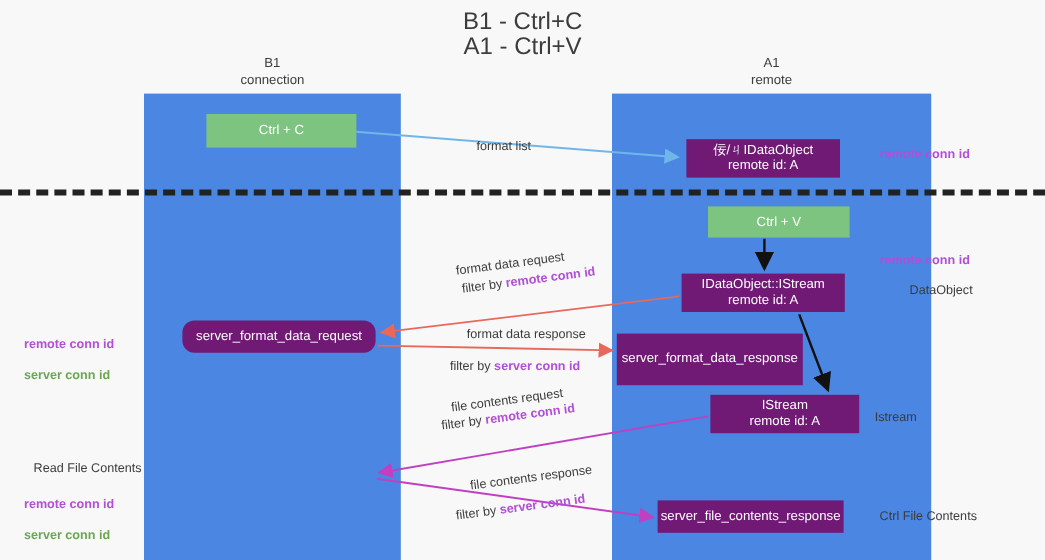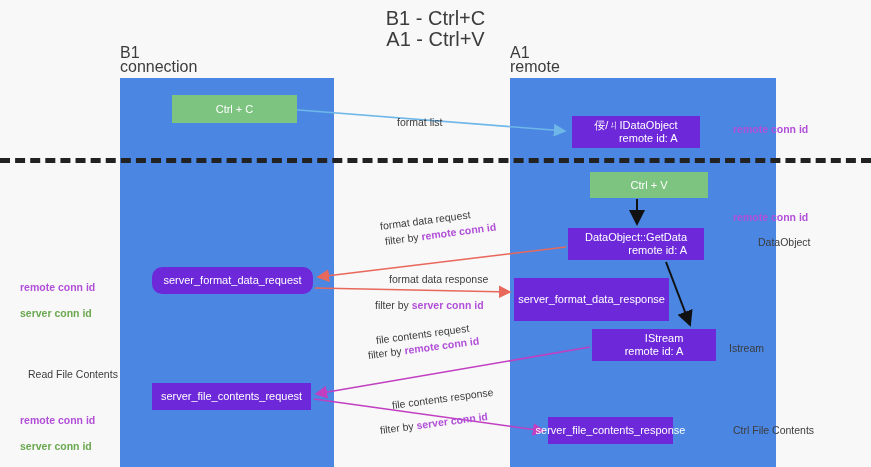--- a/index.html
+++ b/index.html
@@ -21,22 +21,22 @@
   }
   .lane {
     position: absolute;
     background: #4a86e2;
   }
   #lane-b1 { left: 120px; top: 78px; width: 214px; height: 389px; }
   #lane-a1 { left: 510px; top: 78px; width: 266px; height: 389px; }
 
   .lane-header {
     position: absolute;
-    text-align: left;
-    font-size: 16px;
+    text-align: center;
+    font-size: 11px;
     color: #3c3c3c;
     line-height: 14px;
     white-space: pre-line;
   }
   #hdr-b1 { left: 120px; top: 46px; width: 214px; }
   #hdr-a1 { left: 510px; top: 46px; width: 266px; }
 
   #title {
     position: absolute;
     left: 0; top: 8px;
@@ -56,44 +56,44 @@
     align-items: center;
     justify-content: center;
     text-align: center;
     color: #ffffff;
     font-size: 11px;
     line-height: 13px;
     white-space: pre-line;
     padding: 2px 4px;
   }
   .node.green { background: #7cc47f; margin-left: 12px; }
-  .node.orange { background: #6d28d9; text-align: right; }
+  .node.orange { background: #701a75; }
 
   #n-ctrlc   { left: 160px; top: 95px;  width: 125px; height: 28px; }
   #n-idataobj{ left: 572px; top: 116px; width: 128px; height: 32px; }
   #n-ctrlv   { left: 578px; top: 172px; width: 118px; height: 26px; }
   #n-getdata { left: 568px; top: 228px; width: 136px; height: 32px; }
   #n-sfdreq  { left: 152px; top: 267px; width: 161px; height: 27px; border-radius: 10px; }
   #n-sfdres  { left: 514px; top: 278px; width: 155px; height: 43px; }
   #n-istream { left: 592px; top: 329px; width: 124px; height: 32px; }
   #n-sfcreq  { left: 152px; top: 383px; width: 159px; height: 27px; }
-  #n-sfcres  { left: 548px; top: 417px; width: 125px; height: 27px; }
+  #n-sfcres  { left: 548px; top: 417px; width: 155px; height: 27px; }
 
   .side-label {
     position: absolute;
     font-size: 10.5px;
     line-height: 13px;
     color: #3c3c3c;
     white-space: pre-line;
   }
   .purple { color: #b14fd8; font-weight: bold; }
   .green-t { color: #6aa84f; font-weight: bold; }
 
   #sl-left-conn  { left: 20px; top: 268px; text-align: left; }
-  #sl-left-read  { left: 28px; top: 368px; }
+  #sl-left-read  { left: 28px; top: 384px; }
   #sl-left-conn2 { left: 20px; top: 401px; }
   #sl-right-1 { left: 733px; top: 123px; }
   #sl-right-2 { left: 733px; top: 211px; }
   #sl-right-3 { left: 729px; top: 236px; padding-left: 29px; }
   #sl-right-4 { left: 729px; top: 342px; }
   #sl-right-5 { left: 733px; top: 424px; }
 
   .arrow-label {
     position: absolute;
     font-size: 10.5px;
@@ -174,27 +174,26 @@
 
     <line x1="314" y1="399" x2="544" y2="431" stroke="#c13fc1" stroke-width="1.6" marker-end="url(#ah-mag)"></line>
   </svg>
 
   <div id="dashed"></div>
 
   <div class="node green" id="n-ctrlc">Ctrl + C</div>
   <div class="node orange" id="n-idataobj">佞/ㄐIDataObject
 remote id: A</div>
   <div class="node green" id="n-ctrlv">Ctrl + V</div>
-  <div class="node orange" id="n-getdata">DataObject::GetData
+  <div class="node orange" id="n-getdata">IDataObject::IStream
 remote id: A</div>
   <div class="node orange" id="n-sfdreq">server_format_data_request</div>
   <div class="node orange" id="n-sfdres">server_format_data_response</div>
   <div class="node orange" id="n-istream">IStream
 remote id: A</div>
-  <div class="node orange" id="n-sfcreq">server_file_contents_request</div>
   <div class="node orange" id="n-sfcres">server_file_contents_response</div>
 
   <div class="arrow-label" id="al-formatlist">format list</div>
 
   <div class="arrow-label rot-up" id="al-fdr-1">format data request</div>
   <div class="arrow-label rot-up" id="al-fdr-2"><span>filter by </span><span class="purple">remote conn id</span></div>
 
   <div class="arrow-label" id="al-fdres-1">format data response</div>
   <div class="arrow-label" id="al-fdres-2"><span>filter by </span><span class="purple">server conn id</span></div>
 

